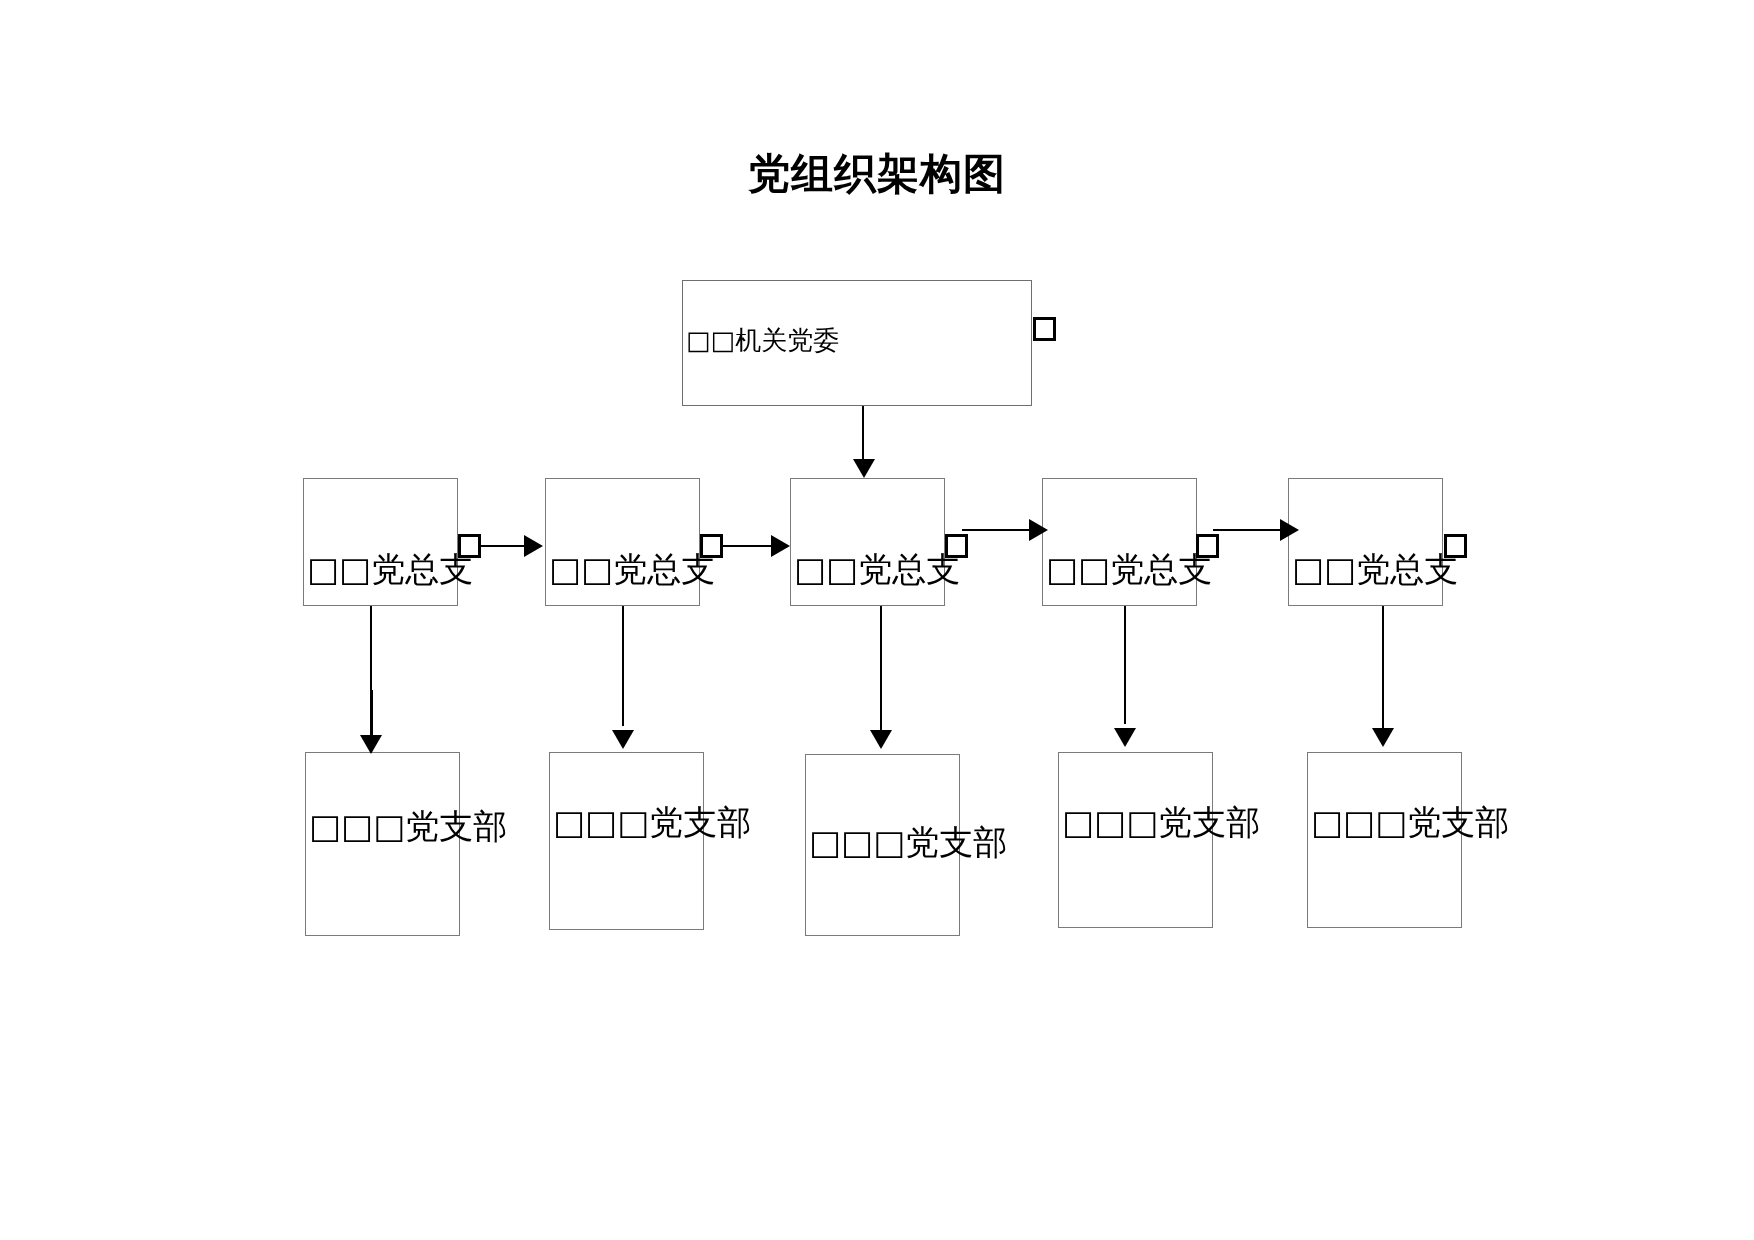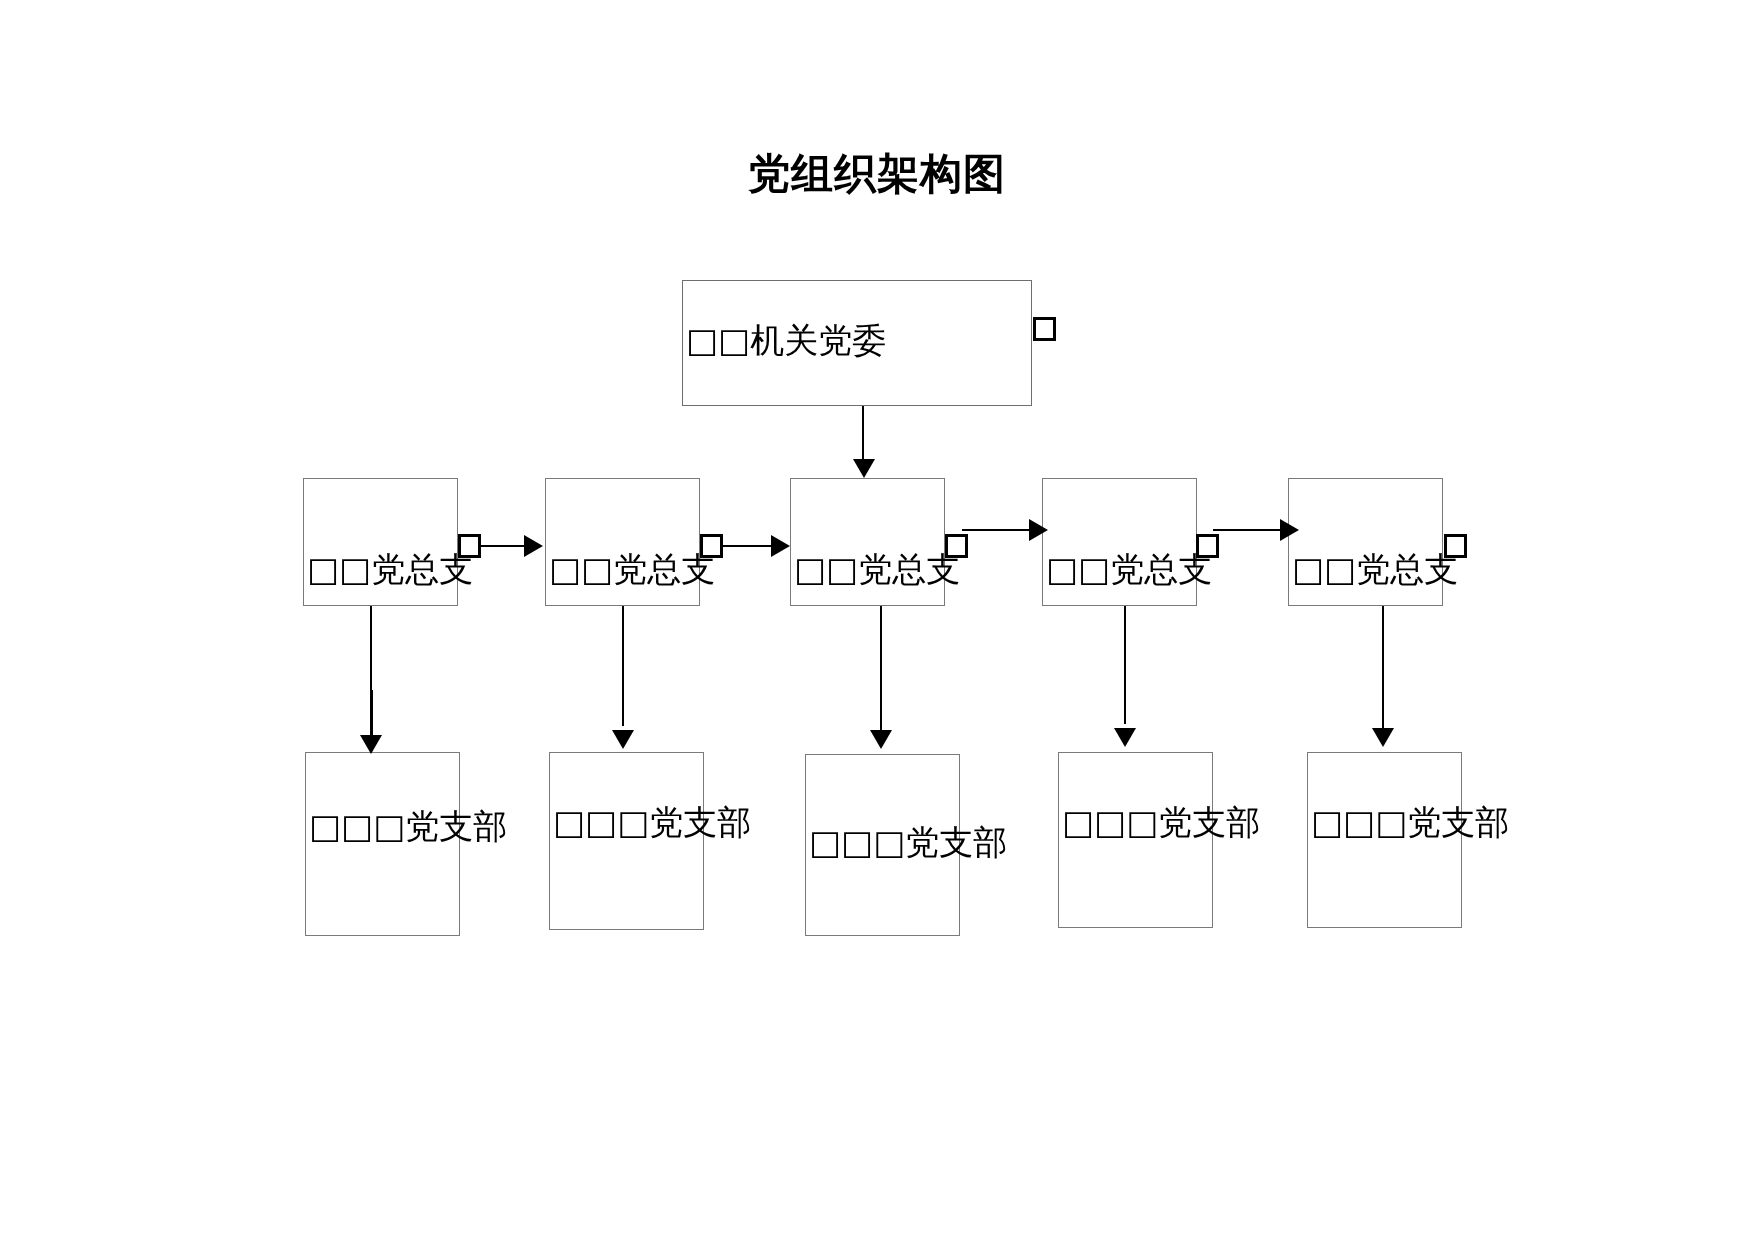--- a/index.html
+++ b/index.html
@@ -52,21 +52,21 @@
     line-height: 30px;
     color: #000000;
     white-space: nowrap;
   }
 
   
   .node-top {
     border-color: #6e6e6e;
   }
   .node-top .node-label {
-    font-size: 34px;
+    font-size: 26px;
   }
 
   
   .edge-square {
     position: absolute;
     box-sizing: border-box;
     width: 23px;
     height: 24px;
     border: 3px solid #000000;
     background: #ffffff;

